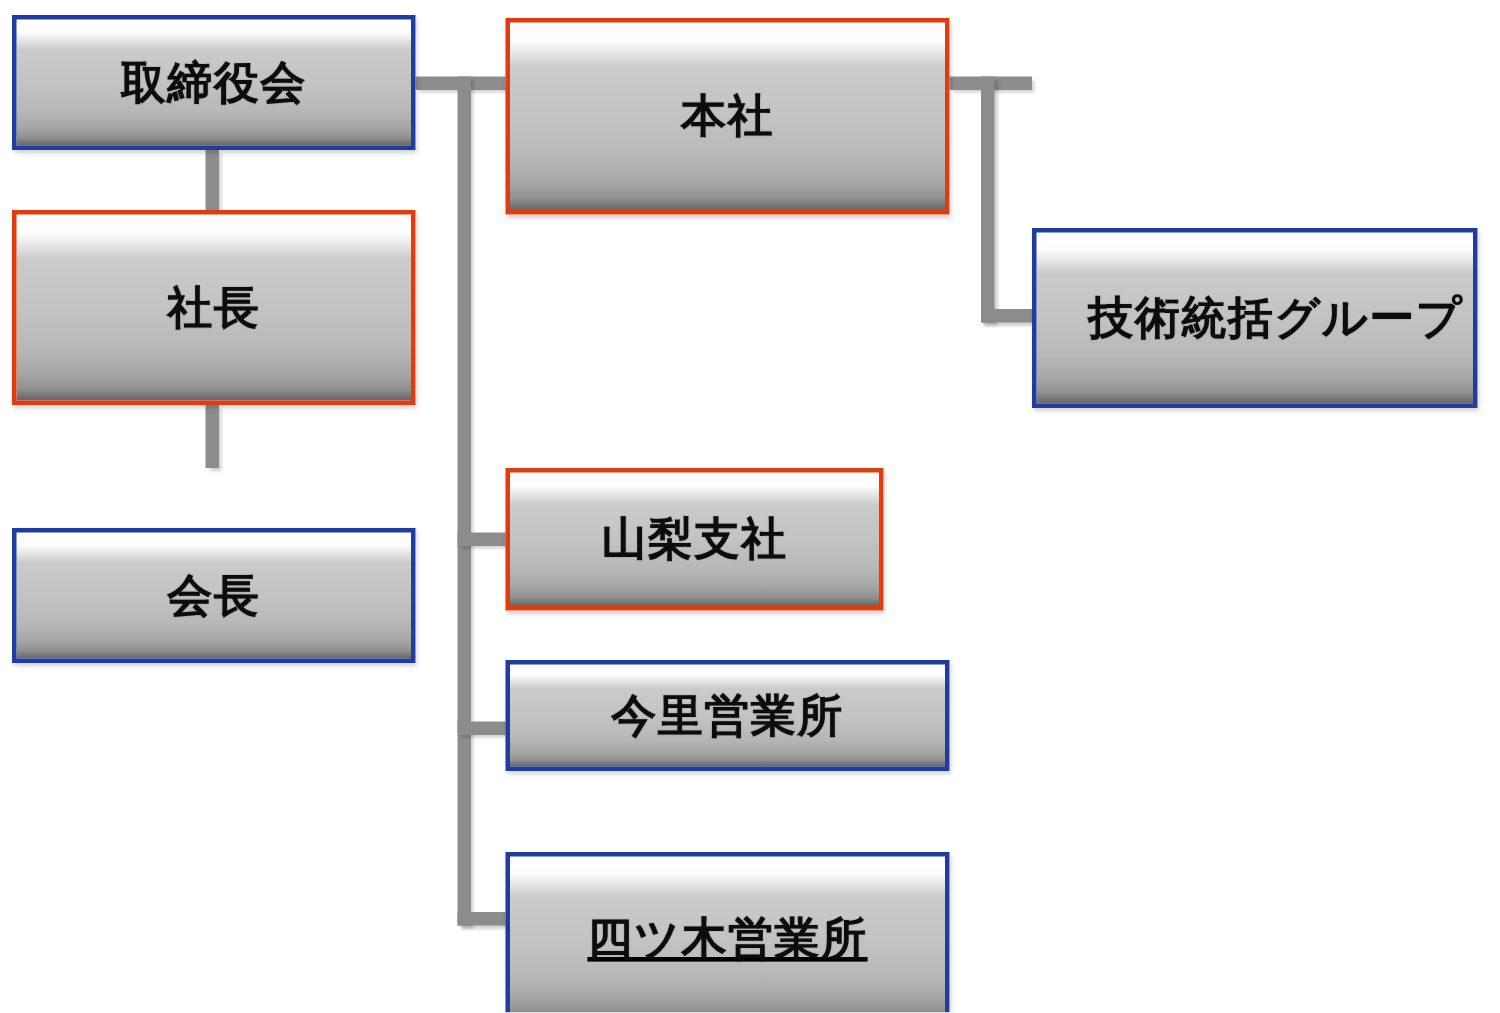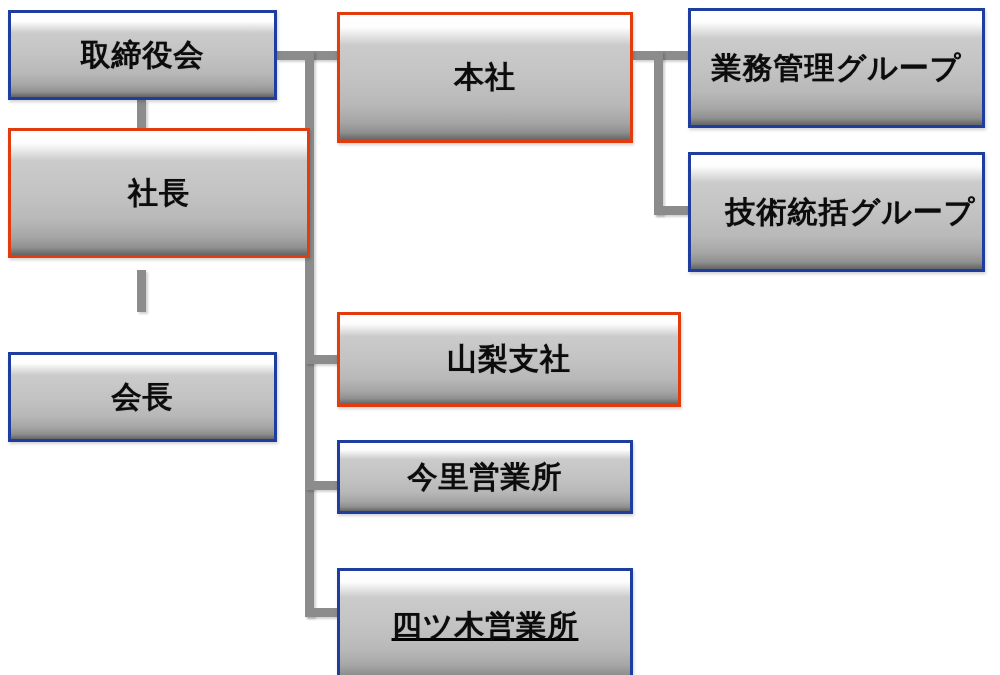--- a/index.html
+++ b/index.html
@@ -33,26 +33,26 @@
     color: #0c0c0c;
     letter-spacing: 1px;
     white-space: nowrap;
     text-shadow: 0 0 1px rgba(0,0,0,0.4);
   }
   .border-blue { border: 3px solid #1f3d9e; }
   .border-red  { border: 3px solid #e23b0e; }
 
   
   #box-board            { left:   8px; top:  10px; width: 269px; height:  90px; }
-  #box-president        { left:   8px; top: 128px; width: 302px; height: 130px; }
+  #box-president        { left:   8px; top: 140px; width: 269px; height: 130px; }
   #box-chairman         { left:   8px; top: 312px; width: 269px; height:  90px; margin-top: 40px; }
   #box-head-office      { left: 337px; top:  12px; width: 296px; height: 131px; }
   #box-business-group   { left: 688px; top:   8px; width: 297px; height: 120px; }
   #box-technical-group  { left: 688px; top: 152px; width: 297px; height: 120px; padding-left: 28px; }
-  #box-yamanashi        { left: 337px; top: 312px; width: 344px; height:  95px; }
+  #box-yamanashi        { left: 337px; top: 312px; width: 252px; height:  95px; }
   #box-imazato          { left: 337px; top: 440px; width: 296px; height:  74px; }
   #box-yotsugi          { left: 337px; top: 568px; width: 296px; height:  116px; text-decoration: underline; }
 
   
   .conn {
     position: absolute;
     background: #8c8c8c;
     box-shadow: 2px 2px 2px rgba(0,0,0,0.18);
     z-index: 0;
   }
@@ -94,23 +94,20 @@
   </div>
 
   <div class="node border-blue" id="box-chairman">
     <span class="label">会長</span>
   </div>
 
   <div class="node border-red" id="box-head-office">
     <span class="label">本社</span>
   </div>
 
-  <div class="node border-blue" id="box-business-group">
-    <span class="label">業務管理グループ</span>
-  </div>
 
   <div class="node border-blue" id="box-technical-group">
     <span class="label">技術統括グループ</span>
   </div>
 
   <div class="node border-red" id="box-yamanashi">
     <span class="label">山梨支社</span>
   </div>
 
   <div class="node border-blue" id="box-imazato">

